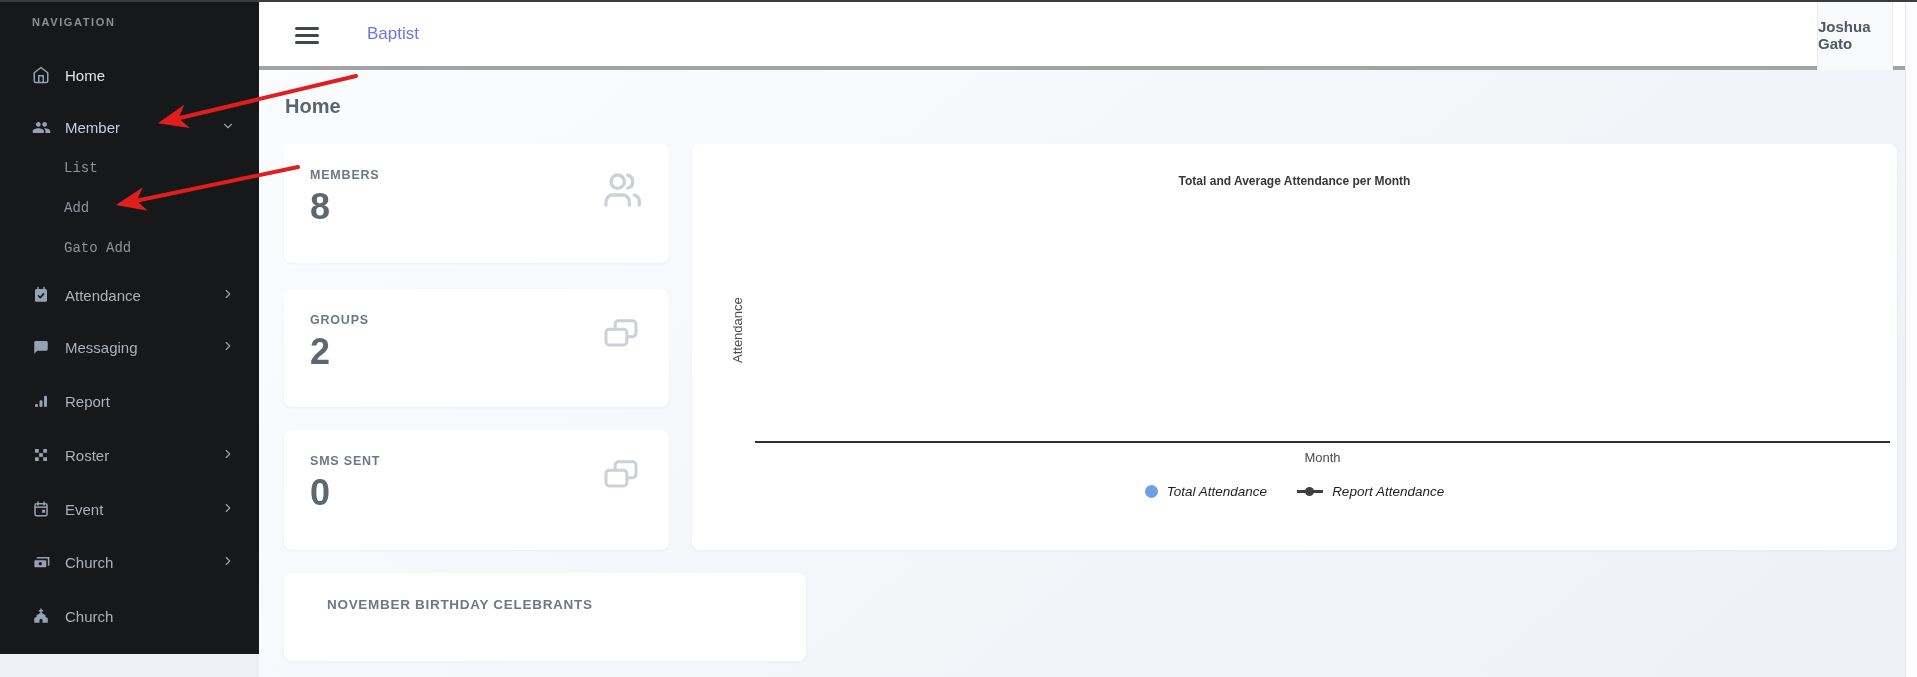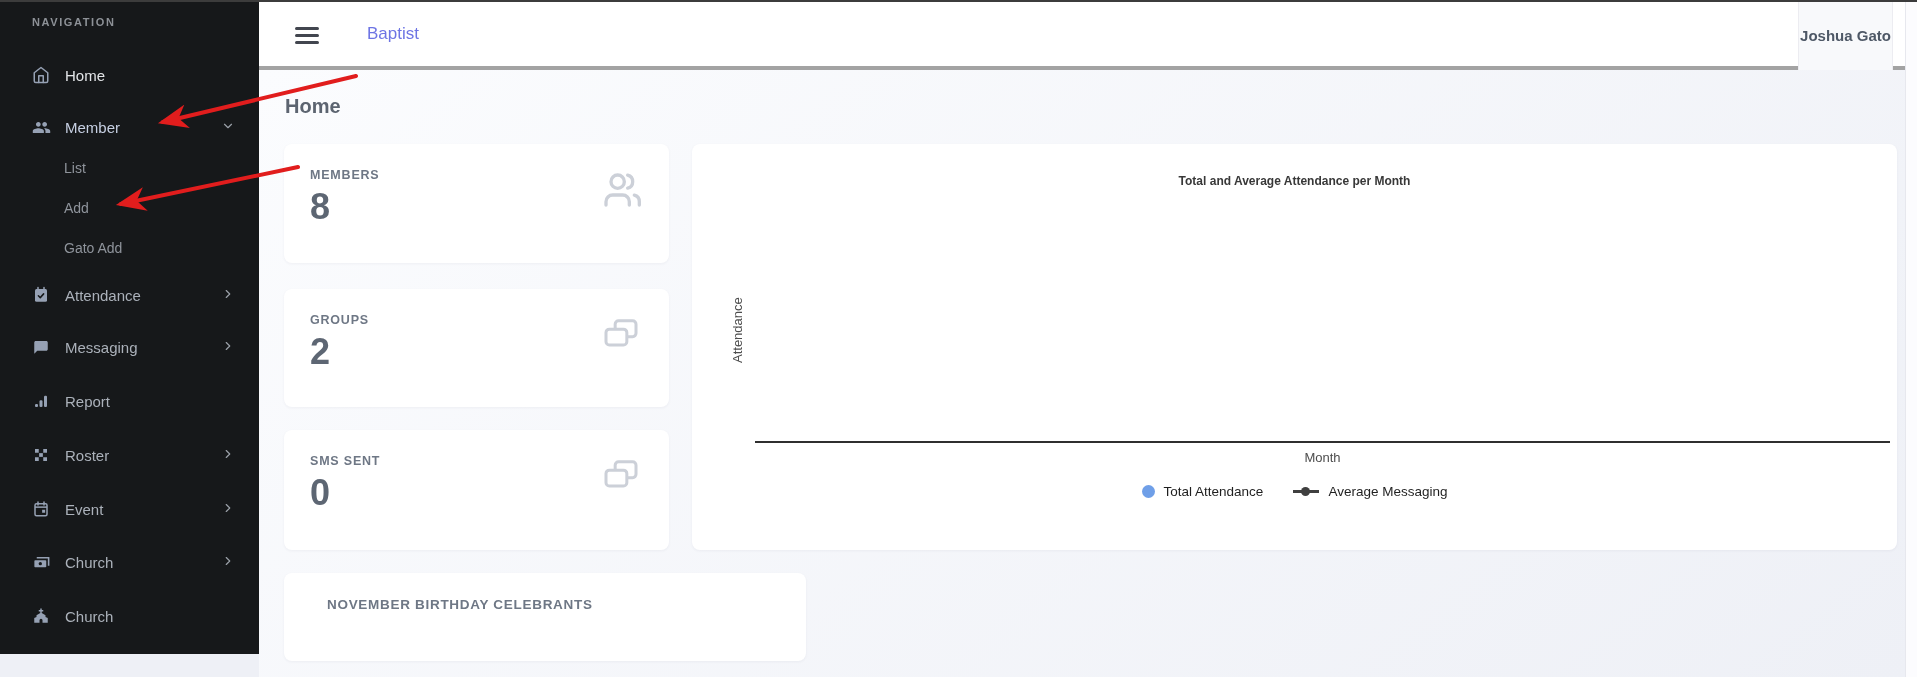--- a/index.html
+++ b/index.html
@@ -9,47 +9,47 @@
   .top-edge { position:absolute; top:0; left:0; width:1917px; height:2px; background:#3c3c3c; z-index:60; }
 
   
   .sidebar { position:absolute; left:0; top:0; width:259px; height:654px; background:#16181a; z-index:10; }
   .nav-heading { position:absolute; left:32px; top:16px; font-size:11px; letter-spacing:1.6px; color:#8d9197; font-weight:600; }
   .nav-item { position:absolute; left:0; width:259px; height:36px; display:flex; align-items:center; padding-left:30px; color:#abb1ba; font-size:15px; cursor:pointer; }
   .nav-item .ico { width:22px; height:20px; margin-right:13px; color:#96a1b4; display:flex; align-items:center; justify-content:center; flex:none; }
   .nav-item .chev { position:absolute; right:24px; top:10px; width:14px; height:14px; color:#9aa0a8; }
   .nav-item.home-row { color:#e3e5e8; }
   .nav-item.active-row { color:#c6cfe2; }
-  .nav-sub { position:absolute; left:64px; height:24px; display:flex; align-items:center; color:#8f949c; font-size:14px; cursor:pointer; }
+  .nav-sub { position:absolute; left:64px; height:24px; display:flex; align-items:center; color:#8f949c; font-size:14px; cursor:pointer;font-family:Liberation Mono, monospace; }
 
   
   .header { position:absolute; left:259px; top:0; width:1646px; height:70px; background:#ffffff; border-bottom:4px solid #a3a3a3; z-index:8; }
   .hamburger { position:absolute; left:36px; top:27px; width:24px; height:17px; display:flex; flex-direction:column; justify-content:space-between; cursor:pointer; }
   .hamburger span { display:block; width:24px; height:3px; background:#42464f; border-radius:2px; }
   .brand { position:absolute; left:108px; top:24px; font-size:17px; color:#6d74e4; font-weight:500; text-decoration:none; cursor:pointer; }
-  .user-panel { position:absolute; right:12px; top:0; width:95px; height:70px; background:#f8f9fb; border-left:1px solid #ececf1; border-right:1px solid #ececf1; display:flex; align-items:center; justify-content:center; font-size:15px; font-weight:bold; color:#4e5866; cursor:pointer; }
+  .user-panel { position:absolute; right:12px; top:0; width:76px; height:70px; background:#f8f9fb; border-left:1px solid #ececf1; border-right:1px solid #ececf1; display:flex; align-items:center; justify-content:center; font-size:15px; font-weight:bold; color:#4e5866; cursor:pointer; }
   .scroll-track { position:absolute; right:0; top:0; width:12px; height:677px; background:#fcfcfe; border-left:1px solid #e7e8ee; z-index:40; }
 
   
   .content { position:absolute; left:259px; top:70px; width:1646px; height:607px; background:linear-gradient(140deg,#fbfcfe 0%,#eef0f6 100%); }
   .page-title { position:absolute; left:26px; top:25px; font-size:20px; font-weight:600; color:#5c6470; }
 
   .card { position:absolute; background:#ffffff; border-radius:8px; box-shadow:0 1px 3px rgba(30,40,80,0.05); }
   .stat-card { left:25px; width:385px; }
   .stat-label { position:absolute; left:26px; top:24px; font-size:12.5px; letter-spacing:0.8px; color:#6e7785; font-weight:600; }
   .stat-value { position:absolute; left:26px; top:42px; font-size:36px; font-weight:700; color:#5d6673; }
   .stat-icon { position:absolute; right:28px; top:26px; width:40px; height:40px; color:#ccd0d8; }
 
   .chart-card { left:433px; top:74px; width:1205px; height:406px; }
   .chart-title { position:absolute; left:0; top:30px; width:100%; text-align:center; font-size:12px; font-weight:bold; color:#383838; }
   .y-axis-label { position:absolute; left:38px; top:120px; height:132px; writing-mode:vertical-rl; transform:rotate(180deg); display:flex; align-items:center; justify-content:center; font-size:13px; color:#4d4d4d; }
   .x-axis-line { position:absolute; left:63px; top:297px; width:1135px; height:2px; background:#2f2f2f; }
   .x-axis-label { position:absolute; left:63px; top:306px; width:1135px; text-align:center; font-size:13px; color:#4d4d4d; }
   .chart-legend { position:absolute; left:0; top:340px; width:100%; display:flex; justify-content:center; align-items:center; gap:30px; font-size:13.5px; color:#1f1f1f; }
-  .legend-item { display:flex; align-items:center; gap:9px; }
+  .legend-item { display:flex; align-items:center; gap:9px;font-style:italic; }
   .legend-dot { width:13px; height:13px; border-radius:50%; }
   .legend-linedot { position:relative; width:26px; height:13px; }
   .legend-linedot .l-line { position:absolute; left:0; top:5px; width:26px; height:3px; background:#3f3f3f; }
   .legend-linedot .l-dot { position:absolute; left:8px; top:2px; width:9px; height:9px; border-radius:50%; background:#3f3f3f; }
 
   .birthday-card { left:25px; top:503px; width:522px; height:88px; }
   .birthday-title { position:absolute; left:31px; top:24px; font-size:13.5px; letter-spacing:0.7px; color:#6e7785; font-weight:600;padding-left:12px; }
 
   .annotation-layer { position:absolute; left:0; top:0; width:1917px; height:677px; z-index:50; pointer-events:none; }
 
@@ -259,21 +259,21 @@
     <div class="chart-legend">
       <div class="legend-item">
         <span class="legend-dot" style="background:#6f9fe8"></span>
         <span>Total Attendance</span>
       </div>
       <div class="legend-item">
         <span class="legend-linedot">
             <span class="l-line"></span>
             <span class="l-dot"></span>
           </span>
-        <span>Average Messaging</span>
+        <span>Report Attendance</span>
       </div>
     </div>
   </section>
 
   <section class="card birthday-card">
     <div class="birthday-title">NOVEMBER BIRTHDAY CELEBRANTS</div>
   </section>
 </main>
 
 <svg class="annotation-layer" viewBox="0 0 1917 677">

